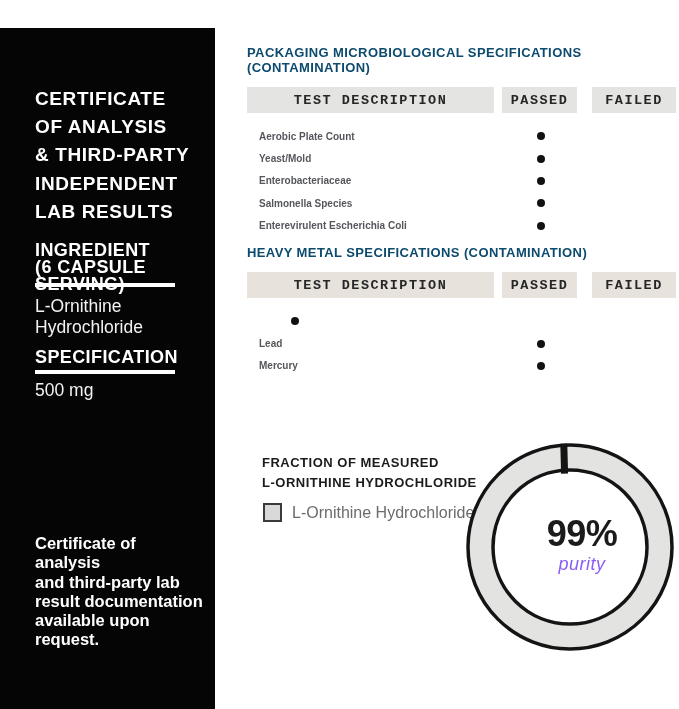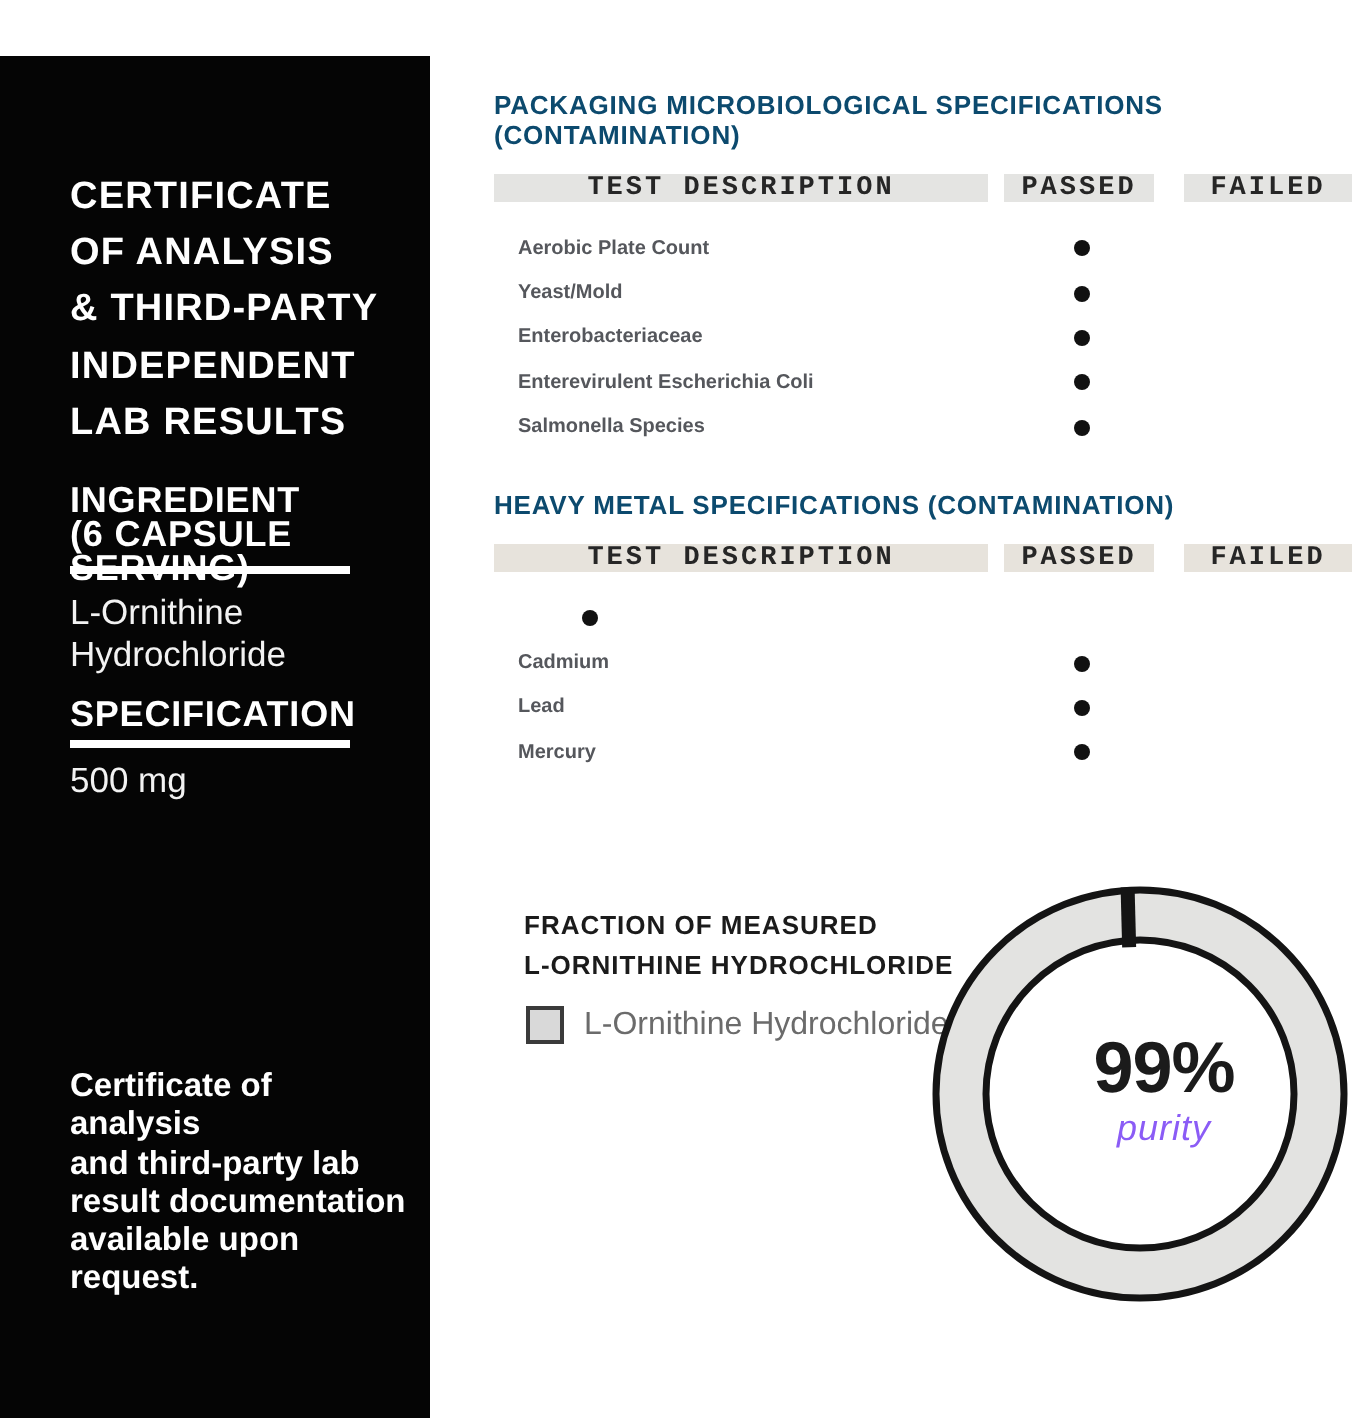--- a/index.html
+++ b/index.html
@@ -14,21 +14,21 @@
             line-height:17px;white-space:pre-line;}
   .sb-rule{position:absolute;left:35px;width:140px;height:4px;background:#ffffff;}
   .sb-value{position:absolute;left:35px;font-size:17.5px;font-weight:normal;color:#f2f2f2;}
   .sb-note{position:absolute;left:35px;top:506px;width:170px;font-size:16.5px;font-weight:bold;
            line-height:19.3px;white-space:pre-line;}
 
   
   .main{position:absolute;left:215px;top:0;width:464px;height:709px;background:#ffffff;}
   .spec-table{position:absolute;left:32px;right:2px;}
   .tbl-title{font-size:13px;font-weight:bold;color:#0c4a6e;letter-spacing:.4px;margin:0 0 12px 0;}
-  .thead{display:flex;height:14px;}
+  .thead{display:flex;height:26px;}
   .th{background:#e4e4e2;color:#262626;font-family:"Liberation Mono",monospace;
       font-weight:bold;font-size:13.5px;letter-spacing:1.5px;display:flex;
       align-items:center;justify-content:center;}
   .tbl2 .th{background:#e7e3dc;}
   .th.c-name{width:247px;}
   .th.c-pass{width:75px;margin-left:8px;}
   .th.c-fail{width:84px;margin-left:15px;}
   .tbody{margin-top:12px;}
   .trow{display:flex;height:22.4px;align-items:center;}
   .td{display:flex;align-items:center;}
@@ -103,52 +103,45 @@
             <div class="td mark fail"></div>
           </div>
           <div class="trow">
             <div class="td name">Enterobacteriaceae</div>
             <div class="td mark pass">
               <span class="dot"></span>
             </div>
             <div class="td mark fail"></div>
           </div>
           <div class="trow">
-            <div class="td name">Enterevirulent Escherichia Coli</div>
+            <div class="td name">Salmonella Species</div>
             <div class="td mark pass">
               <span class="dot"></span>
             </div>
             <div class="td mark fail"></div>
           </div>
           <div class="trow">
-            <div class="td name">Salmonella Species</div>
+            <div class="td name">Enterevirulent Escherichia Coli</div>
             <div class="td mark pass">
               <span class="dot"></span>
             </div>
             <div class="td mark fail"></div>
           </div>
         </div>
     </section>
 
     <section class="spec-table tbl2" style="top:245px;">
       <h2 class="tbl-title">HEAVY METAL SPECIFICATIONS (CONTAMINATION)</h2>
       <div class="thead">
         <div class="th c-name">TEST DESCRIPTION</div>
         <div class="th c-pass">PASSED</div>
         <div class="th c-fail">FAILED</div>
       </div>
       <div class="tbody">
           <div class="trow">
-            <div class="td mark pass">
-              <span class="dot"></span>
-            </div>
-            <div class="td mark fail"></div>
-          </div>
-          <div class="trow">
-            <div class="td name">Cadmium</div>
             <div class="td mark pass">
               <span class="dot"></span>
             </div>
             <div class="td mark fail"></div>
           </div>
           <div class="trow">
             <div class="td name">Lead</div>
             <div class="td mark pass">
               <span class="dot"></span>
             </div>

